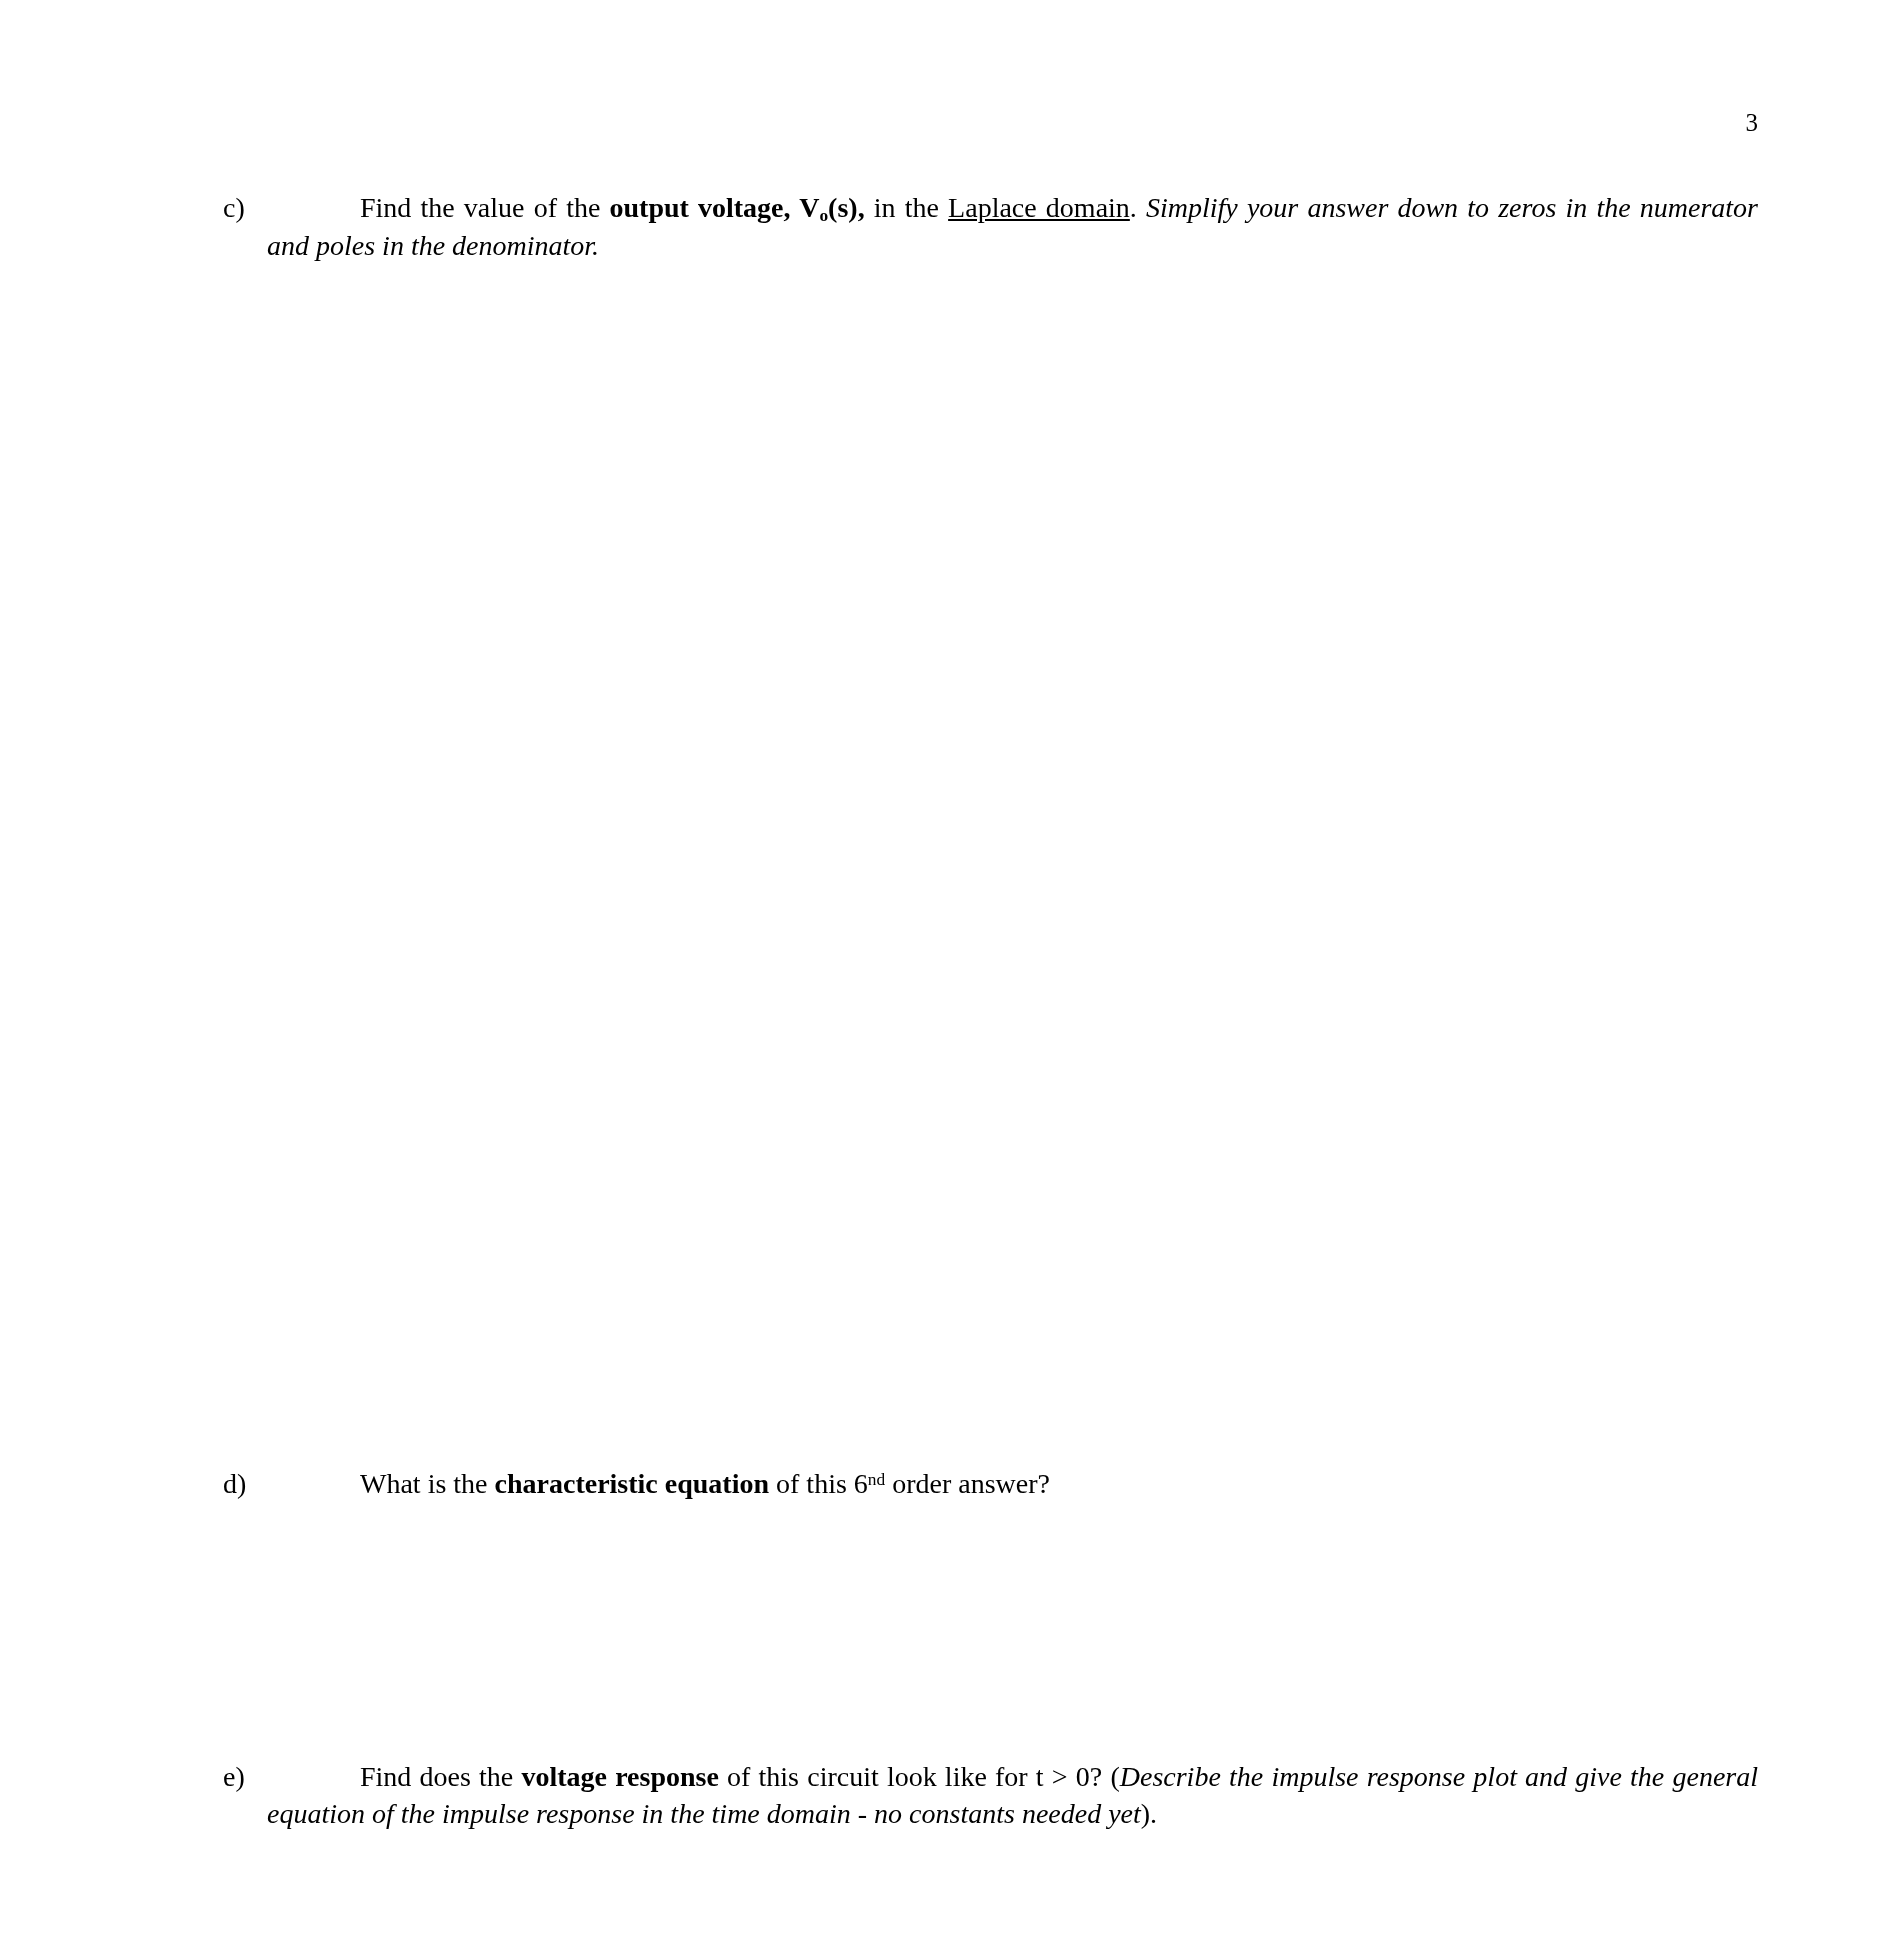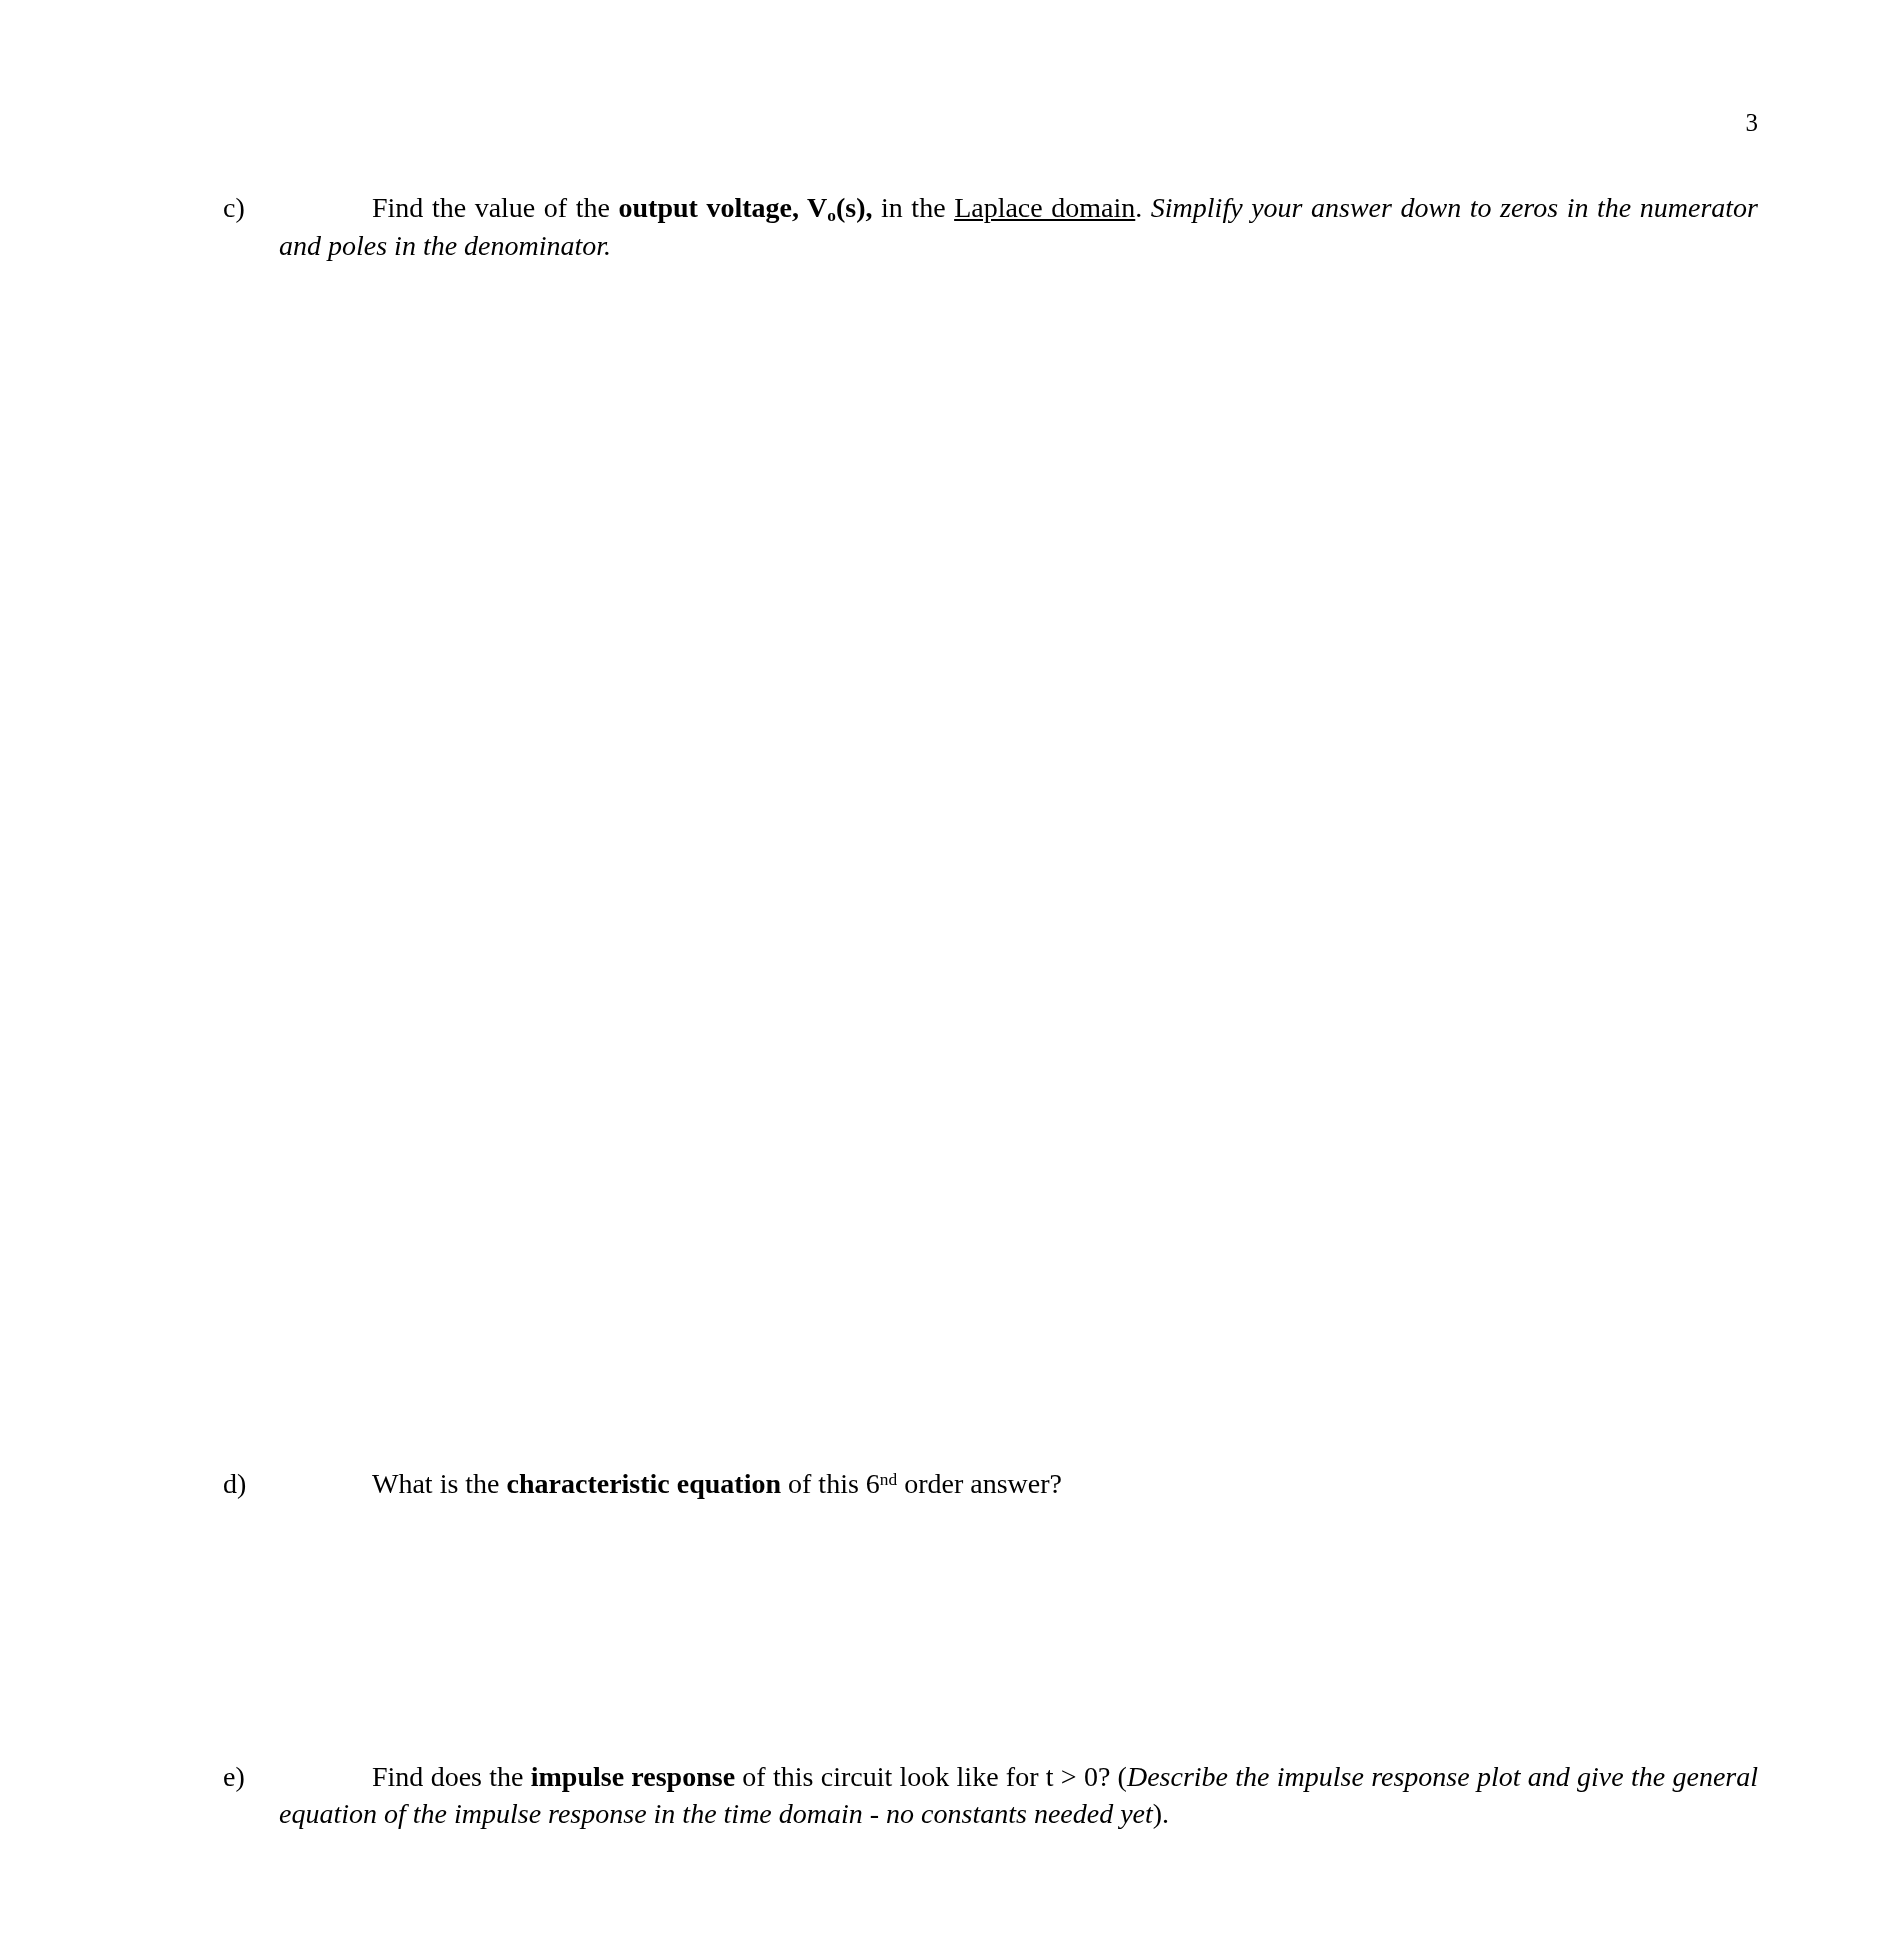--- a/index.html
+++ b/index.html
@@ -43,21 +43,21 @@
   }
   .qlabel {
     position: absolute;
     left: 0;
     top: 0;
     width: 112px;
     font-size: 28px;
     text-align: left;
   }
   .qbody {
-    margin-left: 56px;
+    margin-left: 44px;
     padding-left: 0;
   }
   .qbody .firstline-indent {
     display: inline-block;
     width: 93px;
   }
   b { font-weight: bold; }
   i { font-style: italic; }
   .u { text-decoration: underline; }
   sub { font-size: 0.62em; vertical-align: -0.22em; }
@@ -92,19 +92,19 @@
       <div class="qbody">
         <span class="firstline-indent"></span><span>What is the </span><b><span>characteristic equation</span></b><span> of this 6</span><sup>nd</sup><span> order answer?</span>
       </div>
     </div>
 
     <div class="gap-d"></div>
 
     <div class="qblock justify-tight">
       <span class="qlabel">e)</span>
       <div class="qbody">
-        <span class="firstline-indent"></span><span>Find does the </span><b><span>impulse response</span></b><span> of this circuit look like for t &gt; 0? (</span><i><span>Describe the impulse response plot and give the general equation of the impulse response in the time domain - no constants needed yet</span></i><span>).</span>
+        <span class="firstline-indent"></span><span>Find does the </span><b><span>voltage response</span></b><span> of this circuit look like for t &gt; 0? (</span><i><span>Describe the impulse response plot and give the general equation of the impulse response in the time domain - no constants needed yet</span></i><span>).</span>
       </div>
     </div>
 
   </div>
 </div>
 
 
 </body></html>

